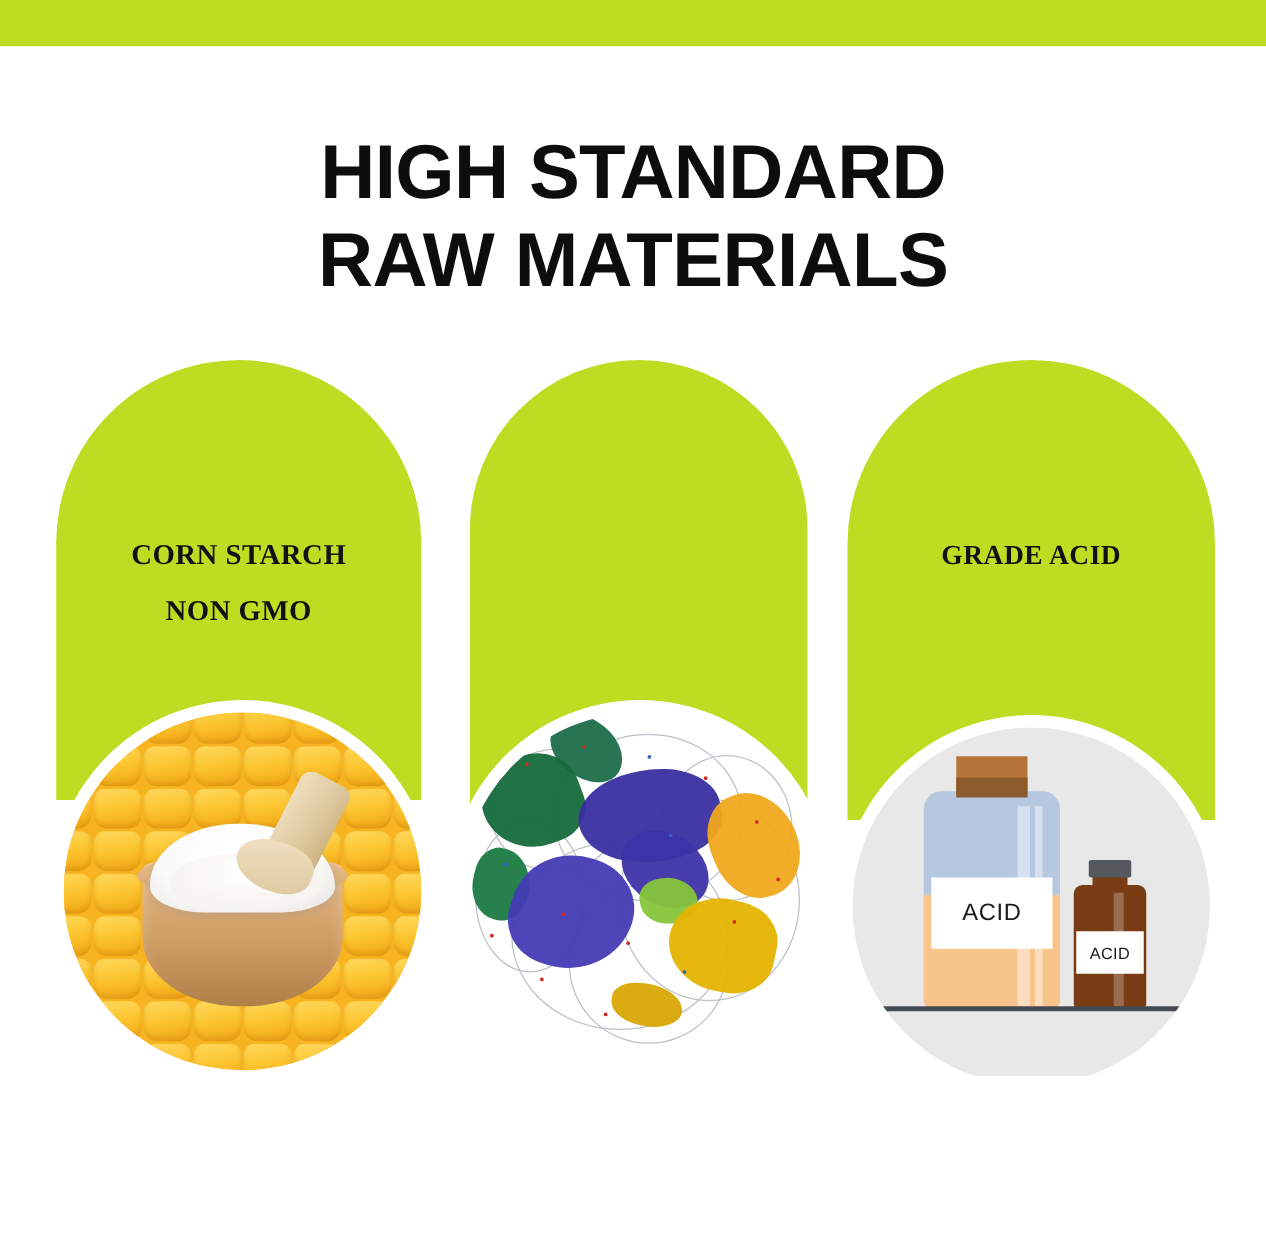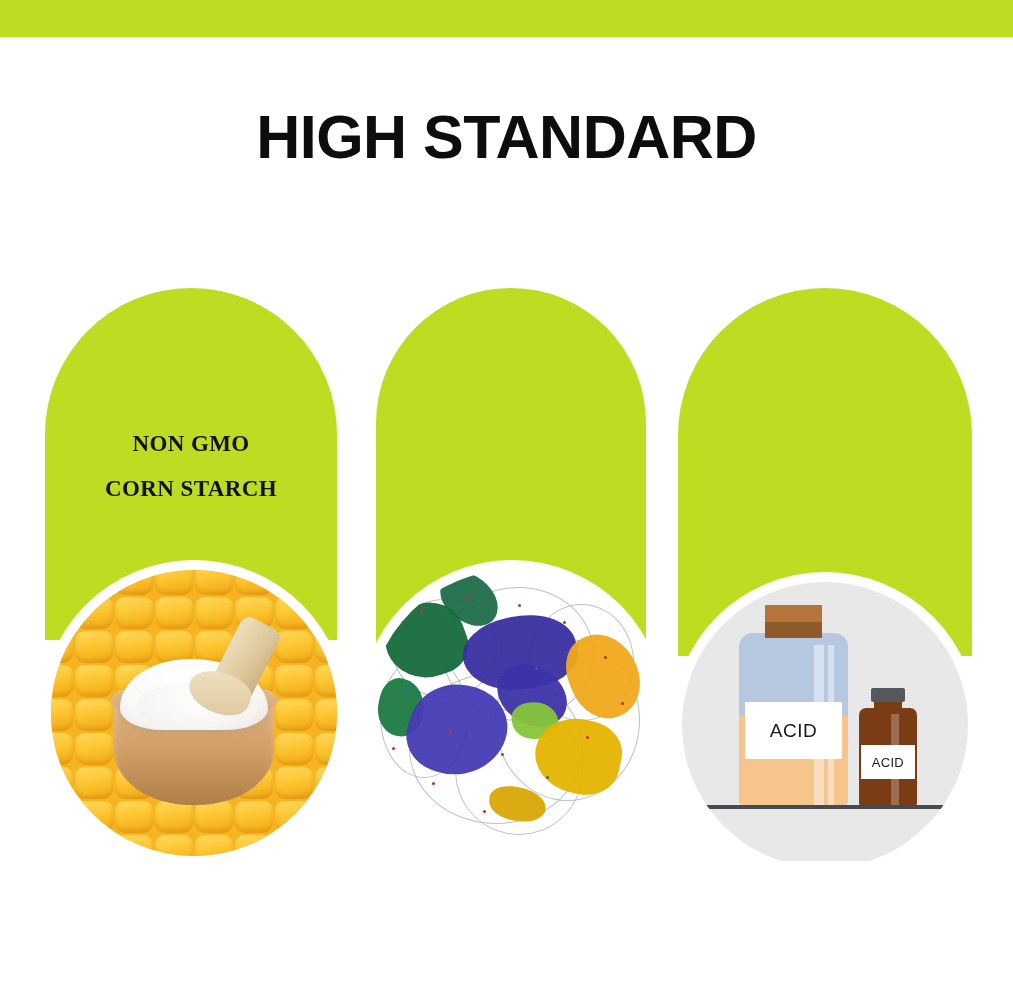--- a/index.html
+++ b/index.html
@@ -352,29 +352,30 @@
 </style>
 </head>
 <body>
 
 <div class="poster">
 
   <div class="top-bar"></div>
 
   <div class="title-block">
     <span class="title-line">HIGH STANDARD</span>
+    <span class="title-line">RAW MATERIALS</span>
   </div>
 
   <div class="cards">
 
     <div class="card card-1">
       <div class="arch"></div>
       <div class="card-label">
+        <span class="lbl-line">CORN STARCH</span>
         <span class="lbl-line">NON GMO</span>
-        <span class="lbl-line">CORN STARCH</span>
       </div>
       <div class="disc-wrap">
         <div class="disc">
           <div class="corn-bg">
             <div class="kernel-row" style="top:-8px">
                 <div class="kernel"></div>
                 <div class="kernel"></div>
                 <div class="kernel"></div>
                 <div class="kernel"></div>
                 <div class="kernel"></div>
@@ -512,20 +513,21 @@
           <div class="dot b" style="left:58%;top:34%"></div>
           <div class="dot" style="left:88%;top:46%"></div>
           <div class="dot" style="left:8%;top:62%"></div>
         </div>
       </div>
     </div>
 
     <div class="card card-3">
       <div class="arch"></div>
       <div class="card-label">
+        <span class="lbl-line">GRADE ACID</span>
       </div>
       <div class="disc-wrap">
         <div class="disc">
           <div class="acid-bg"></div>
           <div class="big-bottle"></div>
           <div class="big-bottle-liquid"></div>
           <div class="big-bottle-neck"></div>
           <div class="big-cork"></div>
           <div class="big-cork-lower"></div>
           <div class="gleam" style="left:46%;top:22%;width:3.5%;height:56%"></div>

